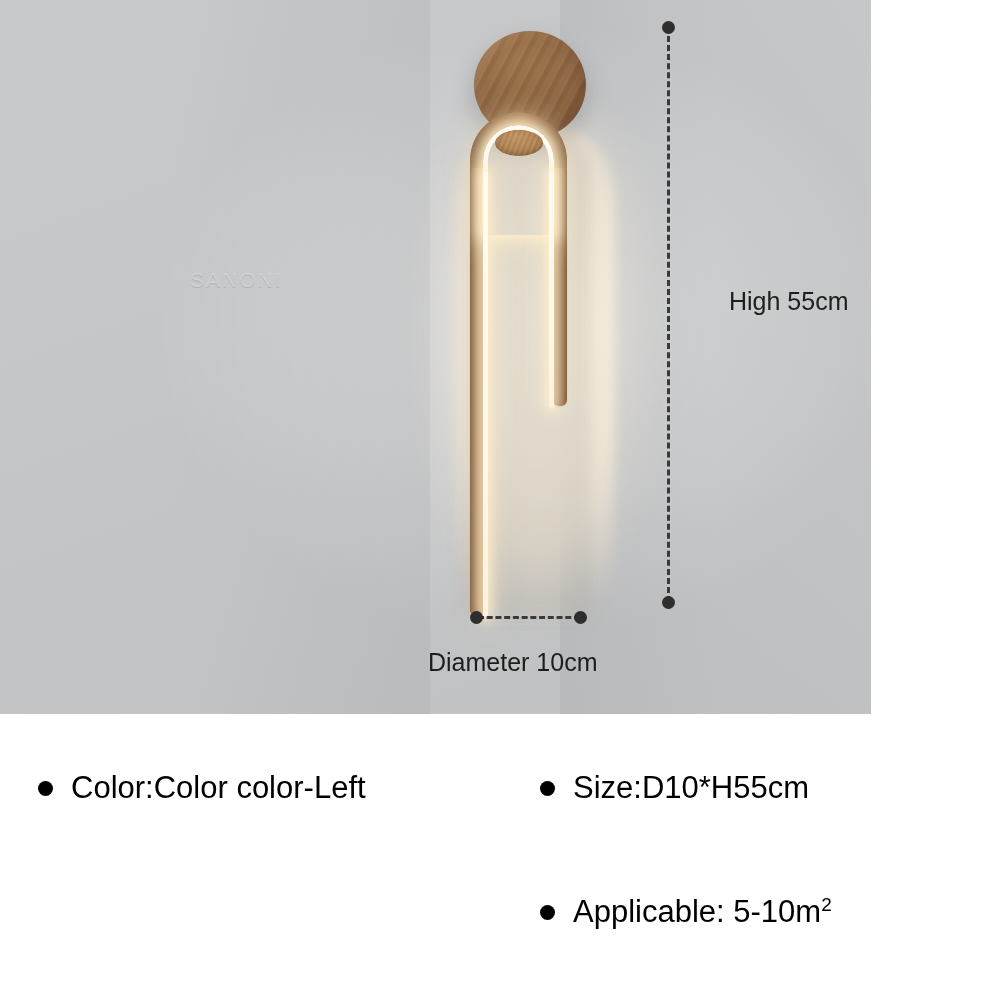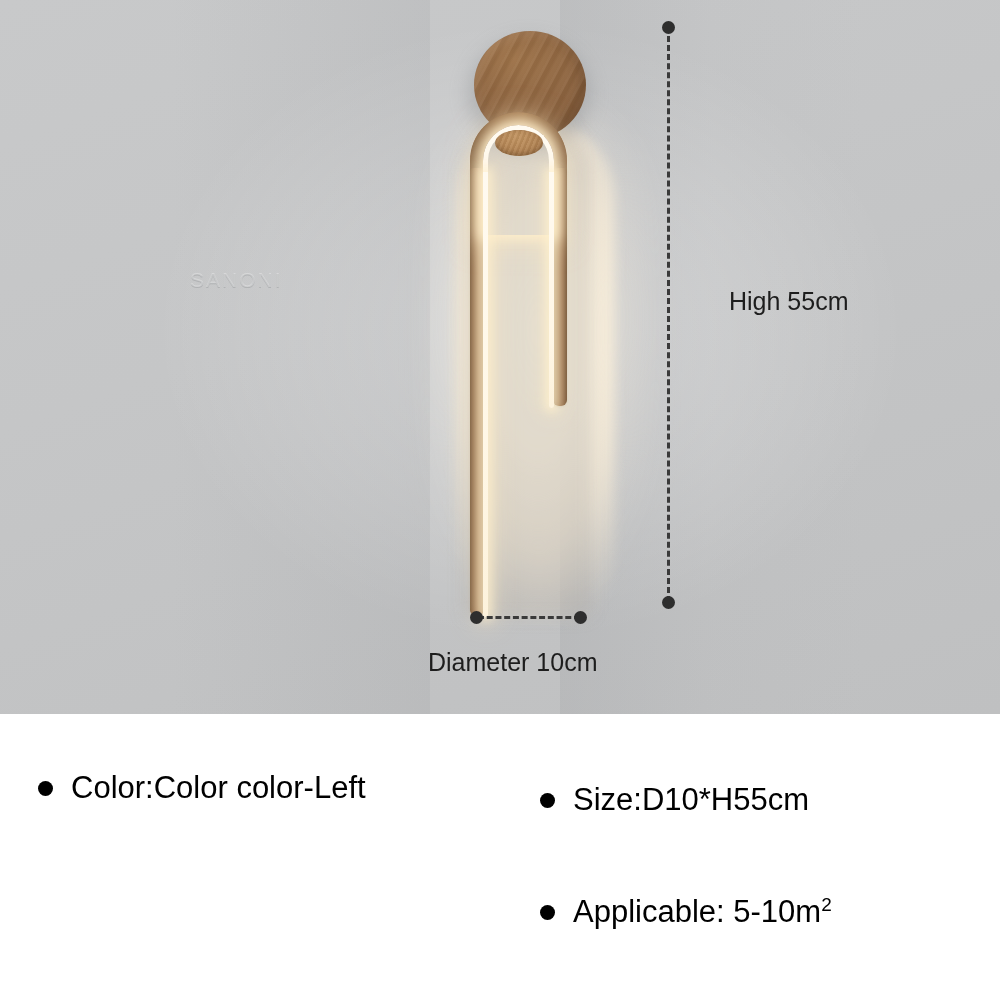--- a/index.html
+++ b/index.html
@@ -2,21 +2,21 @@
 <html><head>
 <meta charset="utf-8">
 <style>
   html, body {
     margin: 0;
     padding: 0;
     background: #ffffff;
   }
   #page {
     position: relative;
-    width: 1000px;
+    width: 871px;
     height: 1000px;
     overflow: hidden;
     font-family: "Liberation Sans", sans-serif;
     background: #ffffff;
   }
 
   
   .photo {
     position: absolute;
     left: 0;
@@ -327,21 +327,21 @@
     white-space: nowrap;
   }
   .bullet {
     width: 15px;
     height: 15px;
     border-radius: 50%;
     background: #000000;
     flex: 0 0 auto;
   }
   .spec-1 { left: 38px; top: 56px; }
-  .spec-2 { left: 540px; top: 68px; }
+  .spec-2 { left: 540px; top: 56px; }
   .spec-3 { left: 38px; top: 180px; }
   .spec-4 { left: 540px; top: 180px; }
 
   .sup {
     font-size: 19px;
     vertical-align: super;
     line-height: 0;
   }
 </style>
 </head>

